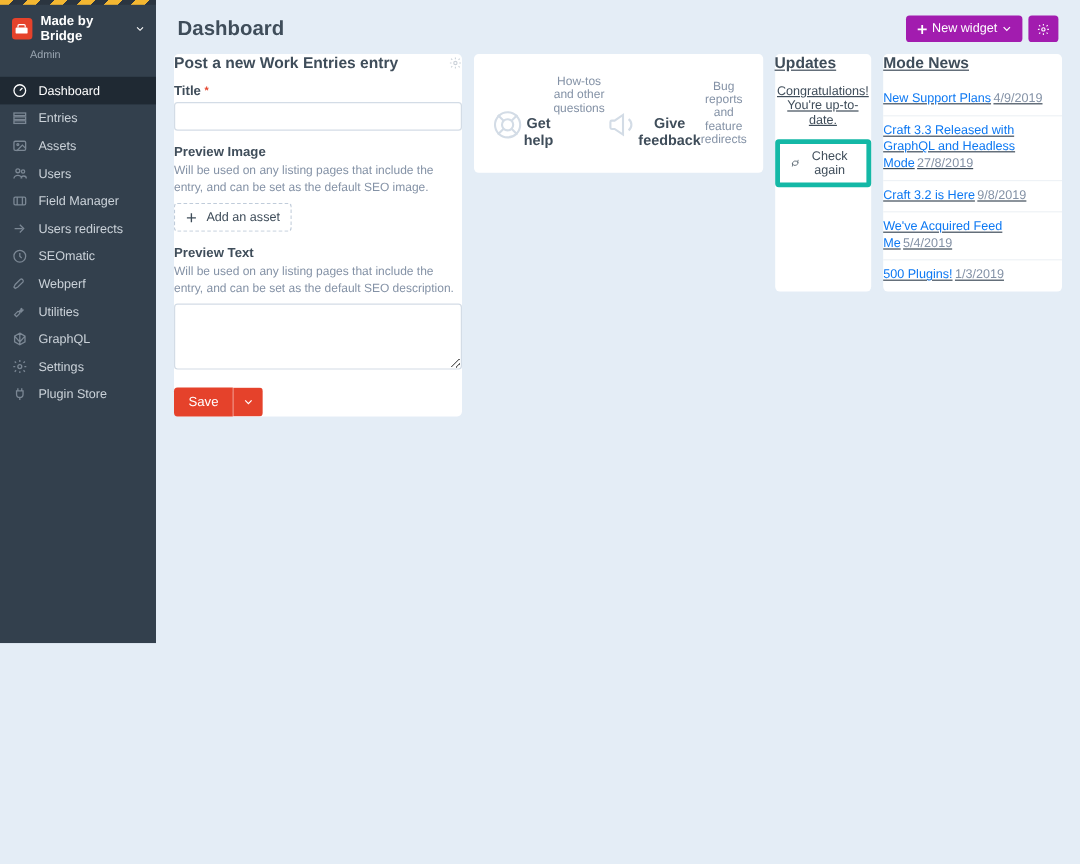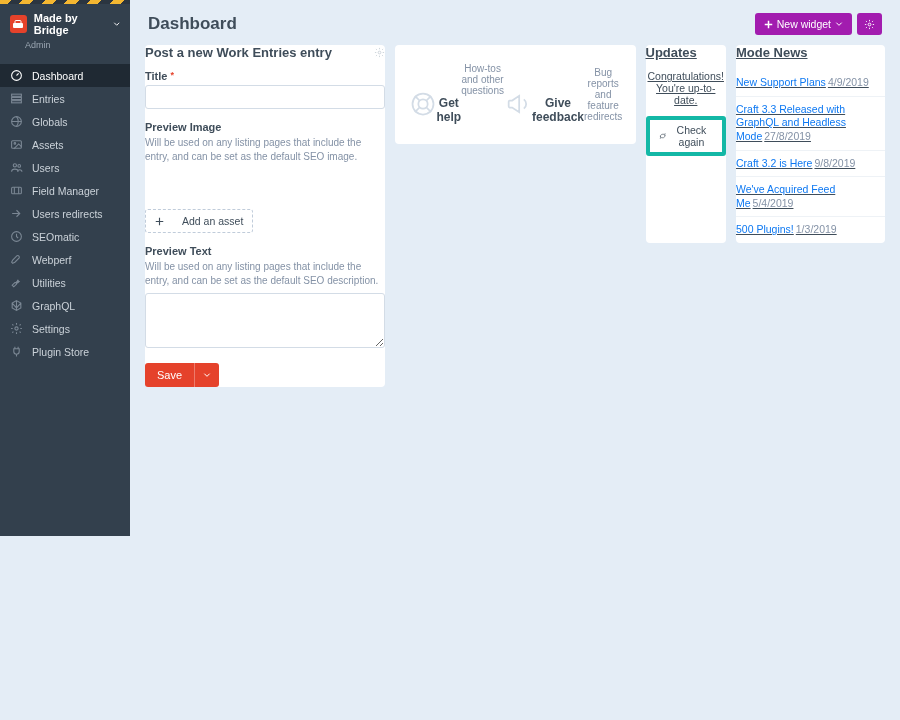--- a/index.html
+++ b/index.html
@@ -27,21 +27,21 @@
 .col1 { width: 241px; }
 .col2 { width: 241px; display: flex; flex-direction: row; align-items: flex-end; text-align: center; padding: 18px 14px; }
 .col3 { width: 241px; display: flex; flex-direction: row; gap: 10px; text-decoration: underline; }
 .widget-title { font-size: 13px; font-weight: 600; margin-bottom: 10px; display: flex; justify-content: space-between; align-items: center; }
 .widget-title .gear { color: #cbd2d9; font-size: 11px; cursor: pointer; }
 .field-label { font-size: 11px; font-weight: 600; margin-bottom: 3px; display: flex; gap: 3px; }
 .req { color: #e5422b; font-size: 9px; }
 .field-help { font-size: 10px; color: #8492a6; line-height: 1.35; margin-bottom: 6px; }
 .input-text { width: 100%; border: 1px solid #d3dce6; border-radius: 3px; padding: 5px 7px; font-size: 11px; margin-bottom: 12px; }
 .textarea { width: 100%; border: 1px solid #d3dce6; border-radius: 3px; padding: 5px 7px; font-size: 11px; height: 55px; resize: vertical; margin-bottom: 12px; }
-.btn-add { background: #fff; border: 1px dashed #c0ccda; border-radius: 3px; padding: 5px 9px; font-size: 10.5px; display: inline-flex; align-items: center; gap: 18px; cursor: pointer; margin-bottom: 12px; color: #3f4d5a; margin-top: 40px; }
+.btn-add { background: #fff; border: 1px dashed #c0ccda; border-radius: 3px; padding: 5px 9px; font-size: 10.5px; display: inline-flex; align-items: center; gap: 8px; cursor: pointer; margin-bottom: 12px; color: #3f4d5a; }
 .btn-save-group { display: flex; }
 .btn-save { background: #e5422b; color: #fff; border: none; border-radius: 3px 0 0 3px; padding: 6px 12px; font-size: 11px; font-weight: 500; cursor: pointer; }
 .btn-save-chevron { background: #e5422b; color: #fff; border: none; border-left: 1px solid rgba(255,255,255,0.3); border-radius: 0 3px 3px 0; padding: 6px 8px; font-size: 9px; cursor: pointer; }
 .help-icon { width: 28px; height: 28px; margin-bottom: 8px; color: #d3dce6; }
 .help-title { font-size: 12px; font-weight: 600; margin-bottom: 2px; }
 .help-sub { font-size: 10px; color: #8492a6; margin-bottom: 30px; }
 .updates-msg { font-size: 10.5px; text-align: center; margin-bottom: 10px; }
 .btn-outline { background: #fff; border: 4px solid #14b8a6; border-radius: 3px; padding: 4px 9px; font-size: 10.5px; display: inline-flex; align-items: center; gap: 4px; cursor: pointer; color: #3f4d5a; margin: 0 auto; }
 .news-list { list-style: none; }
 .news-list li { font-size: 10.5px; padding: 6px 0; border-top: 1px solid #eef2f6; line-height: 1.3; }
@@ -88,29 +88,20 @@
               <rect x="3" y="4" width="18" height="4"></rect>
               <rect x="3" y="10" width="18" height="4"></rect>
               <rect x="3" y="16" width="18" height="4"></rect>
             </svg>
           </span>
           <span>Entries</span>
         </li>
       <li>
           <span class="icon">
             <svg width="13" height="13" viewBox="0 0 24 24" fill="none" stroke="currentColor" stroke-width="2">
-              <circle cx="12" cy="12" r="9"></circle>
-              <path d="M3 12h18M12 3a14 14 0 010 18"></path>
-            </svg>
-          </span>
-          <span>Globals</span>
-        </li>
-      <li>
-          <span class="icon">
-            <svg width="13" height="13" viewBox="0 0 24 24" fill="none" stroke="currentColor" stroke-width="2">
               <rect x="3" y="5" width="18" height="14" rx="2"></rect>
               <circle cx="9" cy="10" r="1.5"></circle>
               <path d="M21 16l-5-5-9 9"></path>
             </svg>
           </span>
           <span>Assets</span>
         </li>
       <li>
           <span class="icon">
             <svg width="13" height="13" viewBox="0 0 24 24" fill="none" stroke="currentColor" stroke-width="2">

